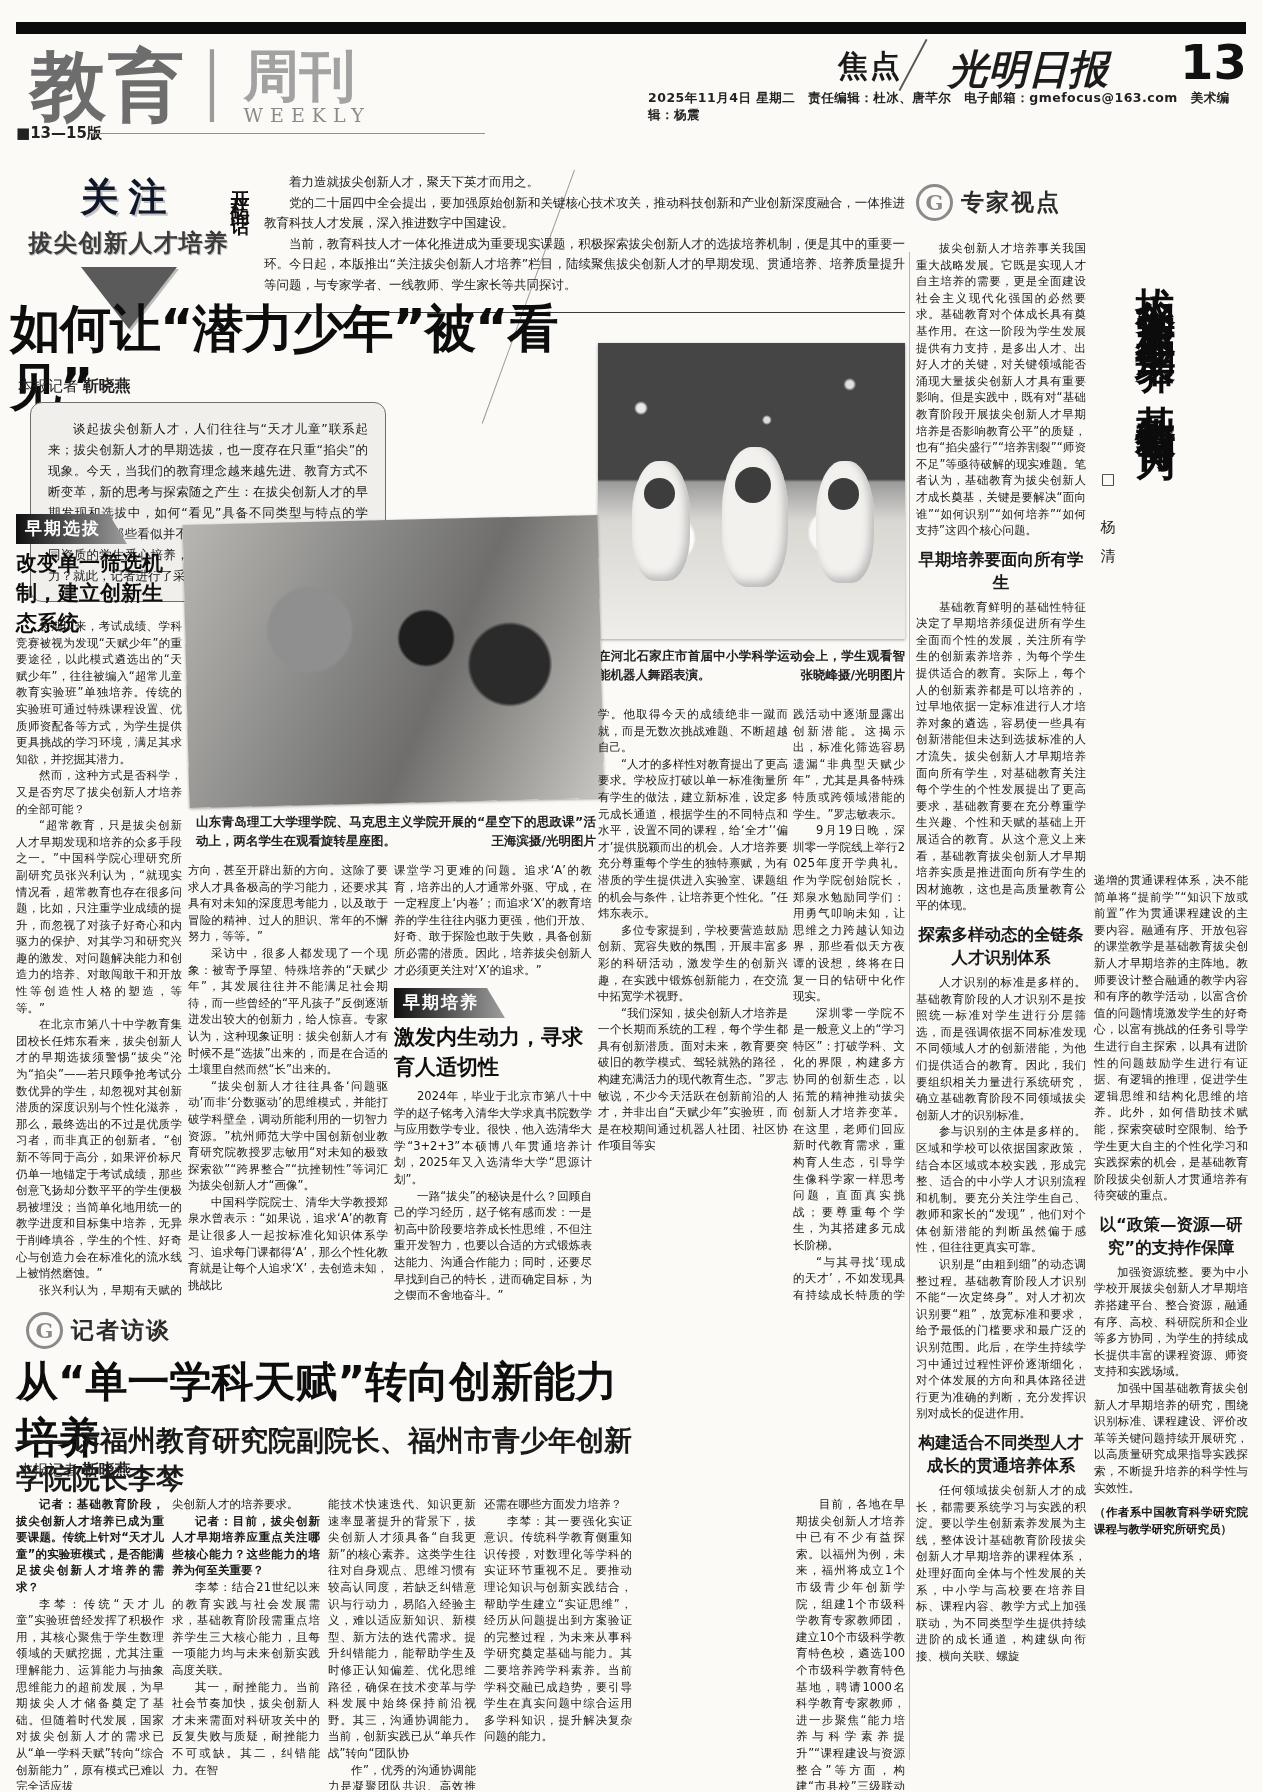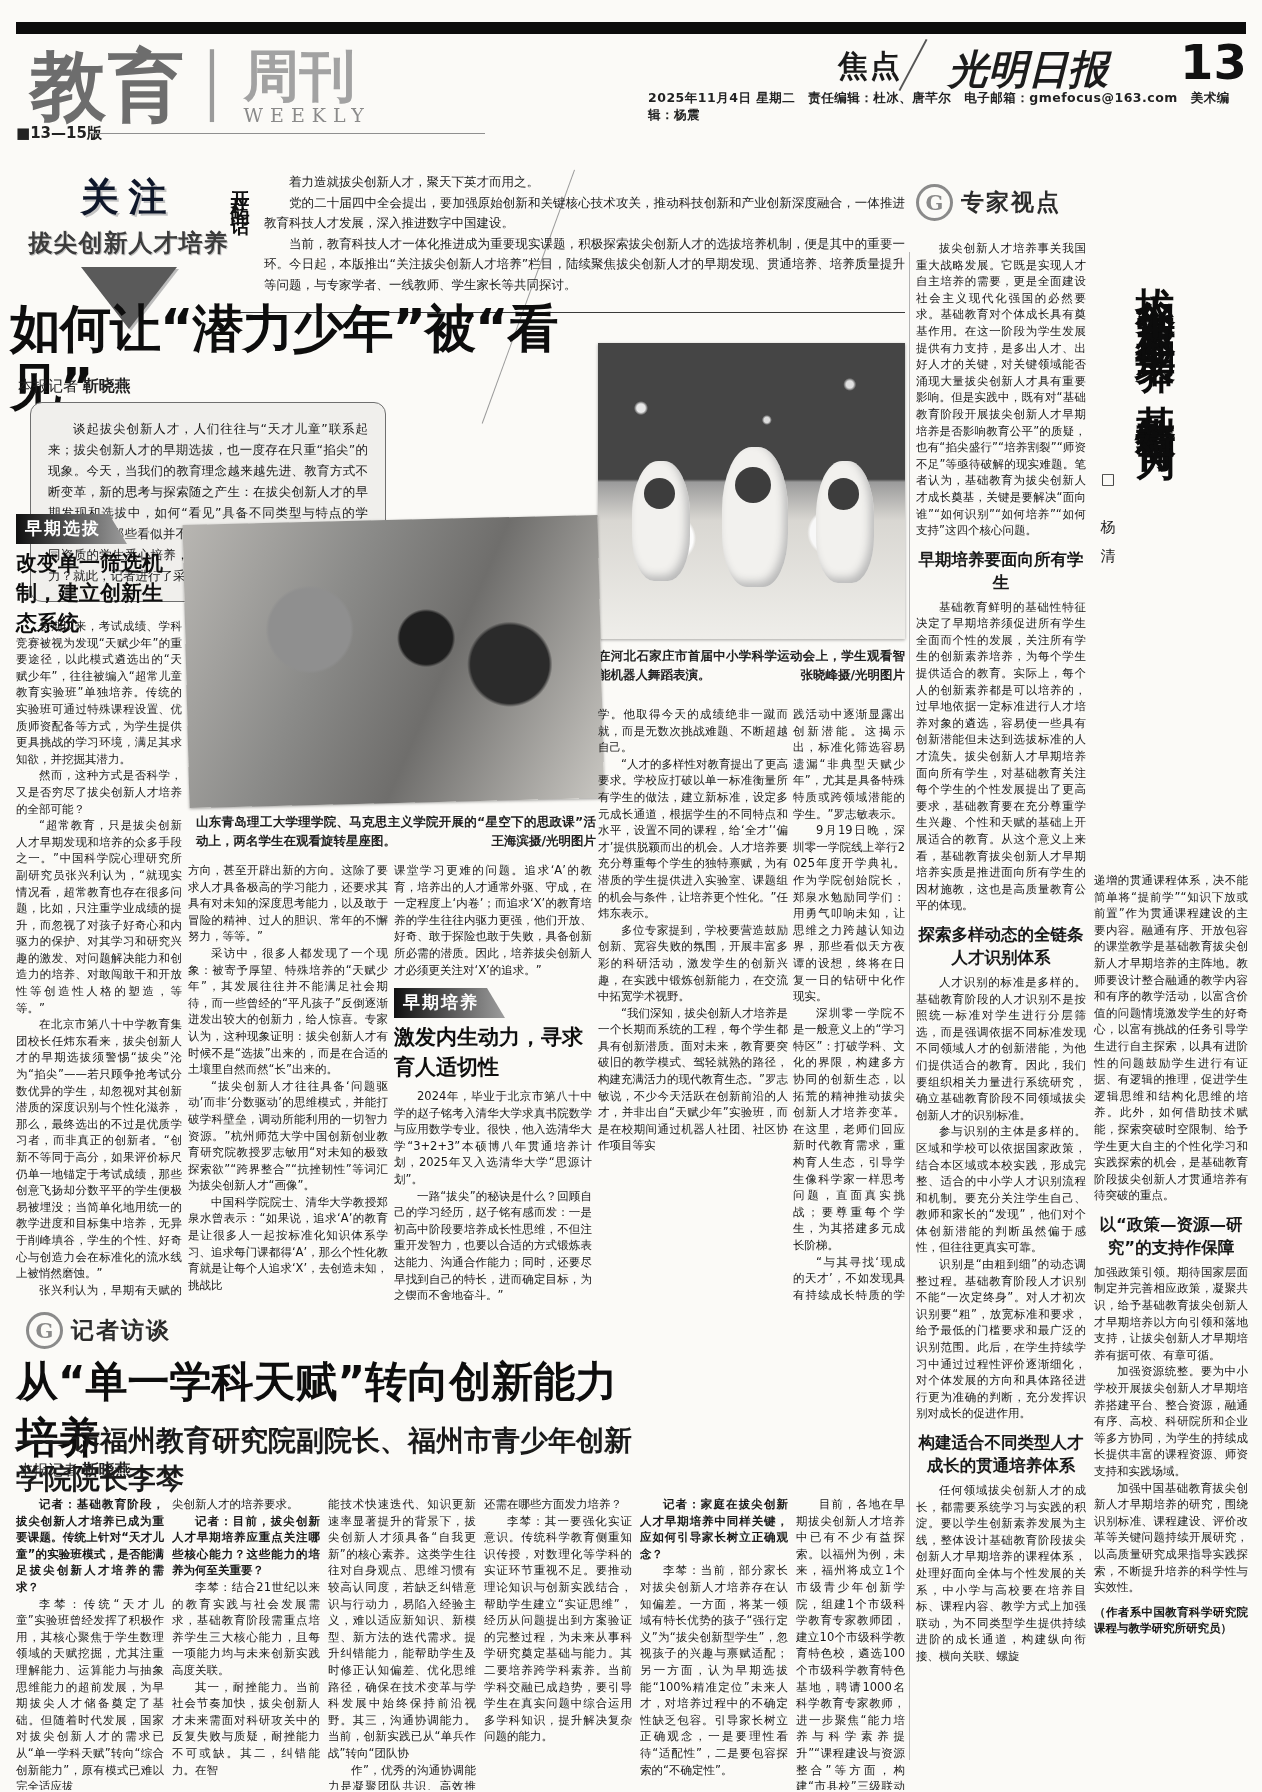--- a/index.html
+++ b/index.html
@@ -221,21 +221,20 @@
     <span>杨　清</span>
   </div>
   <div class="abs vtitle" style="left:1126px;top:256px;height:600px;">拔尖创新人才早期培养，基础教育何为</div>
 
   <div class="abs col" style="left:1094px;top:872px;width:154px;height:900px;">
     <div>
         <p style="text-indent: 0px;">递增的贯通课程体系，决不能简单将“提前学”“知识下放或前置”作为贯通课程建设的主要内容。融通有序、开放包容的课堂教学是基础教育拔尖创新人才早期培养的主阵地。教师要设计整合融通的教学内容和有序的教学活动，以富含价值的问题情境激发学生的好奇心，以富有挑战的任务引导学生进行自主探索，以具有进阶性的问题鼓励学生进行有证据、有逻辑的推理，促进学生逻辑思维和结构化思维的培养。此外，如何借助技术赋能，探索突破时空限制、给予学生更大自主的个性化学习和实践探索的机会，是基础教育阶段拔尖创新人才贯通培养有待突破的重点。</p>
       </div>
     <div class="ehead">以“政策—资源—研究”的支持作保障</div>
     <div>
-        <p style="text-indent: 0px;">加强政策引领。期待国家层面制定并完善相应政策，凝聚共识，给予基础教育拔尖创新人才早期培养以方向引领和落地支持，让拔尖创新人才早期培养有据可依、有章可循。</p>
         <p>加强资源统整。要为中小学校开展拔尖创新人才早期培养搭建平台、整合资源，融通有序、高校、科研院所和企业等多方协同，为学生的持续成长提供丰富的课程资源、师资支持和实践场域。</p>
         <p>加强中国基础教育拔尖创新人才早期培养的研究，围绕识别标准、课程建设、评价改革等关键问题持续开展研究，以高质量研究成果指导实践探索，不断提升培养的科学性与实效性。</p>
       </div>
     <div class="attrib">（作者系中国教育科学研究院课程与教学研究所研究员）</div>
   </div>
 
   <div class="abs kicker" style="left:26px;top:1312px;">
     <span class="gmark">G</span>
     <span class="klabel">记者访谈</span>
   </div>
@@ -257,21 +256,17 @@
       <p>其一，耐挫能力。当前社会节奏加快，拔尖创新人才未来需面对科研攻关中的反复失败与质疑，耐挫能力不可或缺。其二，纠错能力。在智</p>
     </div>
   <div class="abs col" style="left:328px;top:1496px;width:148px;height:294px;">
       <p style="text-indent: 0px;">能技术快速迭代、知识更新速率显著提升的背景下，拔尖创新人才须具备“自我更新”的核心素养。这类学生往往对自身观点、思维习惯有较高认同度，若缺乏纠错意识与行动力，易陷入经验主义，难以适应新知识、新模型、新方法的迭代需求。提升纠错能力，能帮助学生及时修正认知偏差、优化思维路径，确保在技术变革与学科发展中始终保持前沿视野。其三，沟通协调能力。当前，创新实践已从“单兵作战”转向“团队协</p>
       <p>作”，优秀的沟通协调能力是凝聚团队共识、高效推进创新项目的重要保障。</p>
     </div>
   <div class="abs col" style="left:484px;top:1496px;width:148px;height:294px;">
       <p style="text-indent: 0px;">还需在哪些方面发力培养？</p>
       <p>李棽：其一要强化实证意识。传统科学教育侧重知识传授，对数理化等学科的实证环节重视不足。要推动理论知识与创新实践结合，帮助学生建立“实证思维”，经历从问题提出到方案验证的完整过程，为未来从事科学研究奠定基础与能力。其二要培养跨学科素养。当前学科交融已成趋势，要引导学生在真实问题中综合运用多学科知识，提升解决复杂问题的能力。</p>
     </div>
-  <div class="abs col" style="left:640px;top:1496px;width:148px;height:294px;">
-      <p class="q">记者：家庭在拔尖创新人才早期培养中同样关键，应如何引导家长树立正确观念？</p>
-      <p>李棽：当前，部分家长对拔尖创新人才培养存在认知偏差。一方面，将某一领域有特长优势的孩子“强行定义”为“拔尖创新型学生”，忽视孩子的兴趣与禀赋适配；另一方面，认为早期选拔能“100%精准定位”未来人才，对培养过程中的不确定性缺乏包容。引导家长树立正确观念，一是要理性看待“适配性”，二是要包容探索的“不确定性”。</p>
-    </div>
   <div class="abs col" style="left:796px;top:1496px;width:109px;height:294px;">
       <p>目前，各地在早期拔尖创新人才培养中已有不少有益探索。以福州为例，未来，福州将成立1个市级青少年创新学院，组建1个市级科学教育专家教师团，建立10个市级科学教育特色校，遴选100个市级科学教育特色基地，聘请1000名科学教育专家教师，进一步聚焦“能力培养与科学素养提升”“课程建设与资源整合”等方面，构建“市县校”三级联动的青少年创新教育体系，持续探索拔尖创新人才早期培养的福州路径。</p>
     </div>
 
 </div>
 
 </body></html>

